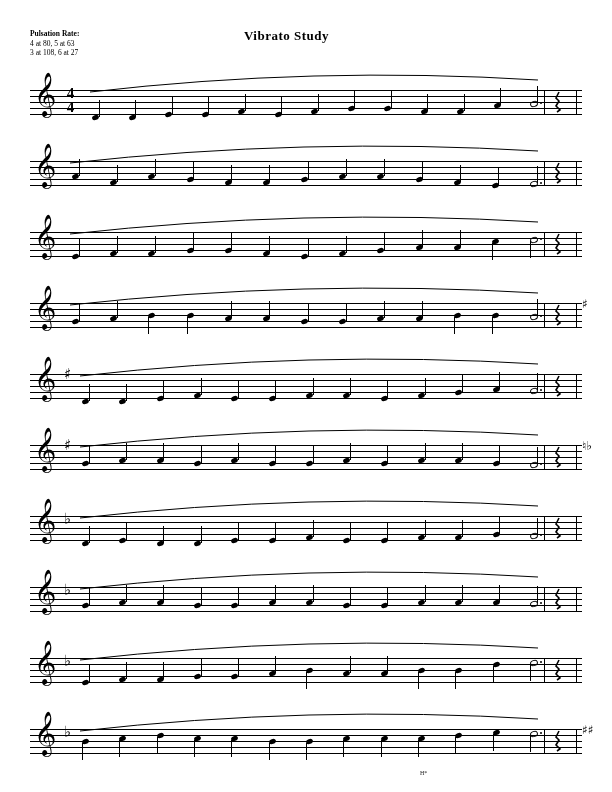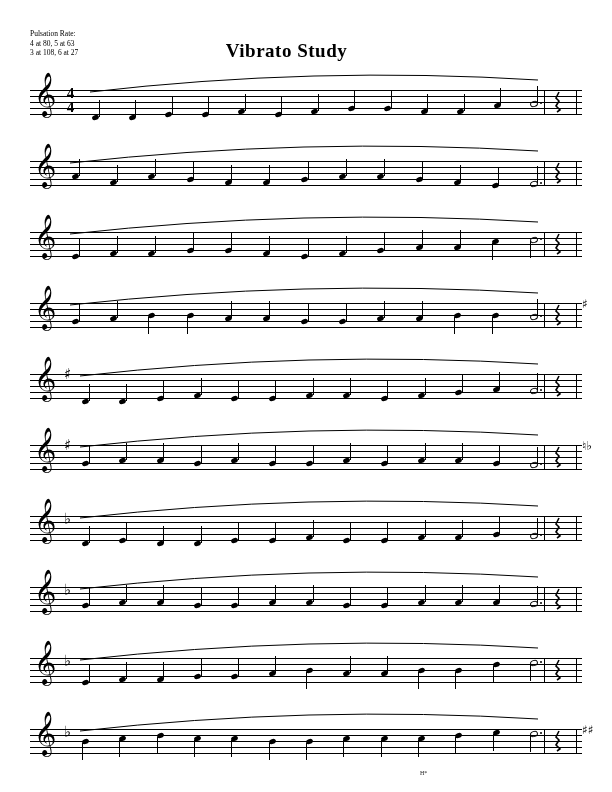--- a/index.html
+++ b/index.html
@@ -17,39 +17,39 @@
   }
   .page {
     position: absolute;
     left: 0; top: 0;
     width: 612px;
     height: 792px;
   }
   .title {
     position: absolute;
     left: 0;
-    top: 40px;
+    top: 28px;
     width: 573px;
     text-align: center;
     font-family: "Liberation Serif", serif;
     font-weight: bold;
-    font-size: 19px;
+    font-size: 13px;
     letter-spacing: 0.5px;
   }
   .pulsation {
     position: absolute;
     left: 30px;
     top: 29px;
     width: 160px;
     font-family: "Liberation Serif", serif;
     font-size: 7.5px;
     line-height: 9.5px;
   }
   .pulsation .hdr {
-    font-weight: normal;
+    font-weight: bold;
   }
   .footer-mark {
     position: absolute;
     left: 420px;
     top: 770px;
     font-family: "Liberation Serif", serif;
     font-size: 6px;
     color: #222;
   }
 

